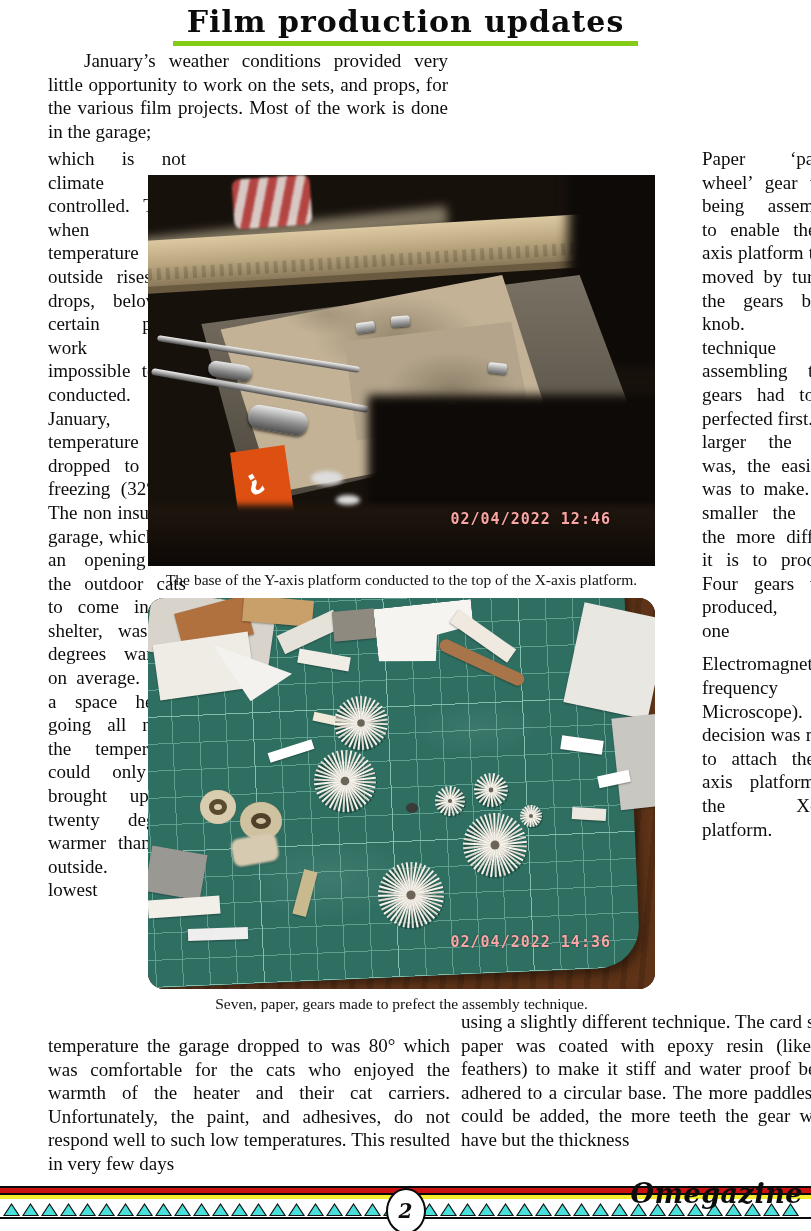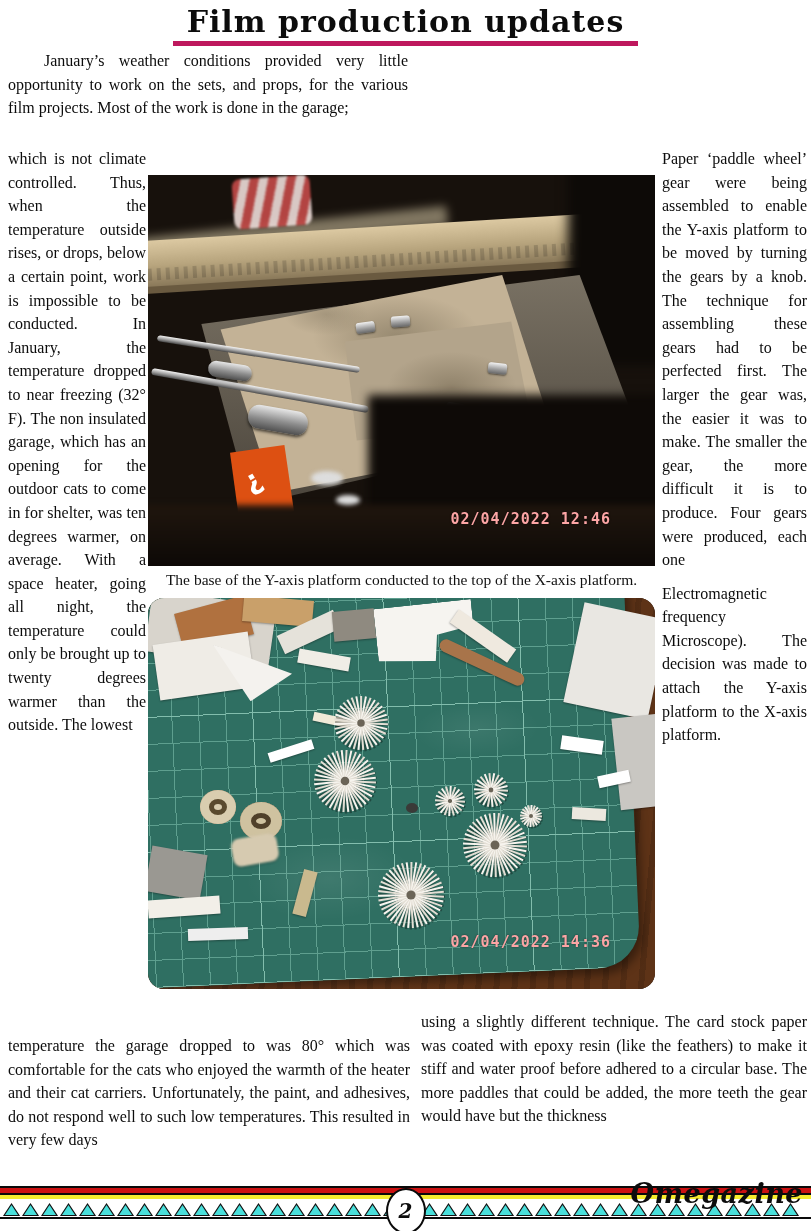--- a/index.html
+++ b/index.html
@@ -1,23 +1,23 @@
 <!DOCTYPE html>
 <html><head>
 <meta charset="utf-8">
 <style>
   html,body{margin:0;padding:0;background:#888;}
   .page{position:relative;width:811px;height:1231px;background:#ffffff;overflow:hidden;
         font-family:"Liberation Serif", serif;color:#0c0c0c;}
   
   .masthead{position:absolute;top:4px;left:0;width:100%;text-align:center;}
   .masthead .t{display:inline-block;font-family:"DejaVu Serif", serif;font-weight:bold;
-      font-size:30px;letter-spacing:1px;border-bottom:5px solid #be185d;padding:0 14px 2px 14px;}
+      font-size:30px;letter-spacing:1px;border-bottom:5px solid #84cc16;padding:0 14px 2px 14px;}
   
-  .tb{position:absolute;font-size:16px;line-height:23.6px;text-align:justify;}
+  .tb{position:absolute;font-size:19px;line-height:23.6px;text-align:justify;margin-left:40px;}
   .tb.indent{text-indent:36px;}
   .ncol{overflow:hidden;}
   .ncol p{margin:0 0 10px 0;}
   
   .photo{position:absolute;left:148px;width:507px;height:391px;overflow:hidden;background:#17110c;}
   .photo *{position:absolute;}
   .ts{font-family:"DejaVu Sans Mono", monospace;font-weight:bold;font-size:15px;
       color:#fca5a5;letter-spacing:1px;z-index:40;text-shadow:0 0 2px #00000088;}
   .cap{position:absolute;left:148px;width:507px;text-align:center;font-size:15.5px;color:#111;}
   
@@ -636,20 +636,21 @@
           <line x1="266.0776860670445" y1="294.5081235037185" x2="288.6473838920375" y2="276.2343625309875" stroke="#e3ded4" stroke-width="2"></line>
           <line x1="266.4077084271576" y1="294.98279319962506" x2="291.3975702263137" y2="280.1899433302091" stroke="#f7f4ee" stroke-width="2"></line>
           <line x1="266.6651013984397" y1="295.5004561563076" x2="293.54251165366384" y2="284.50380130256366" stroke="#e3ded4" stroke-width="2"></line>
           <line x1="266.84437909658055" y1="296.0500792865851" x2="295.03649247150446" y2="289.083994054876" stroke="#f7f4ee" stroke-width="2"></line>
           <line x1="266.94172052869743" y1="296.61994832766396" x2="295.8476710724784" y2="293.83290273053314" stroke="#e3ded4" stroke-width="2"></line>
           <circle cx="263" cy="297" r="4.62" fill="#6b6457"></circle>
         </g>
       </svg>
     <div class="ts" style="right:44px;bottom:38px;">02/04/2022 14:36</div>
   </div>
+  <div class="cap" style="top:995px;">Seven, paper, gears made to prefect the assembly technique.</div>
 
   <div class="footer">
     <div class="f-black"></div>
     <div class="f-red"></div>
     <div class="f-black"></div>
     <div class="f-yellow"></div>
     <div class="f-white"></div>
     <div class="f-tri">
       <svg id="tris" width="811" height="16">
           <polygon points="4,14.5 11.5,3 19,14.5" fill="#49dfdb" stroke="#111" stroke-width="1.2"></polygon>

